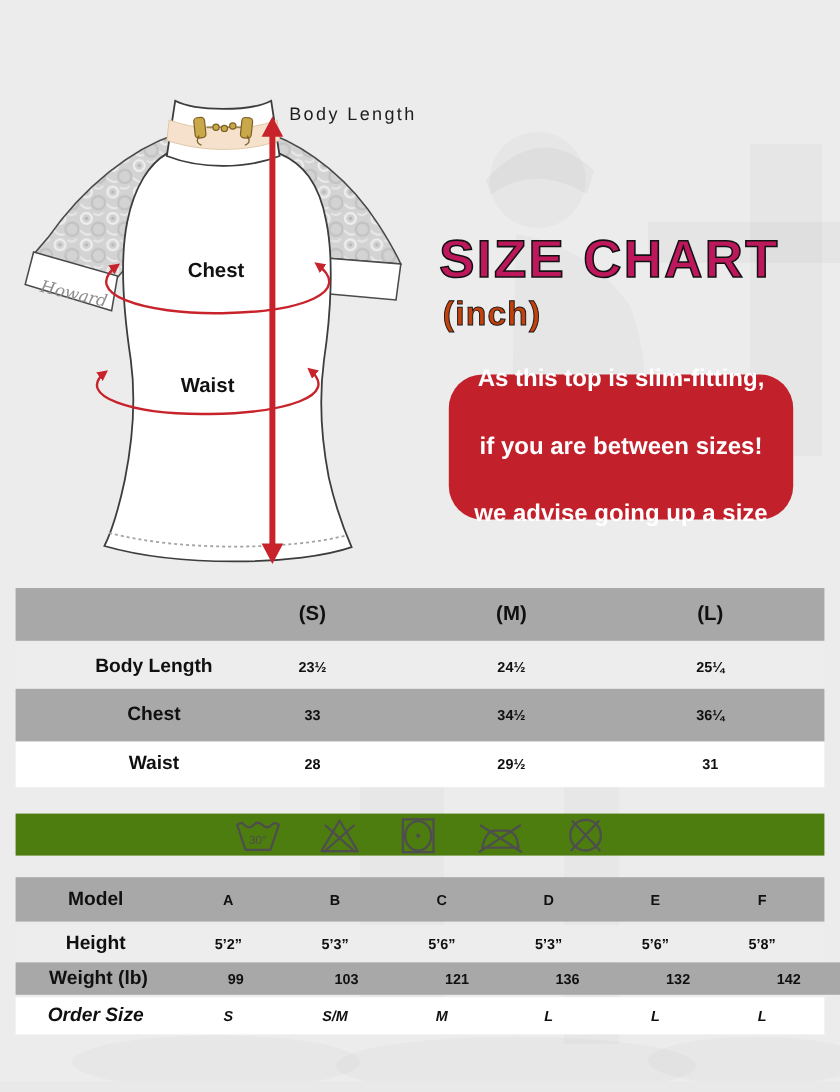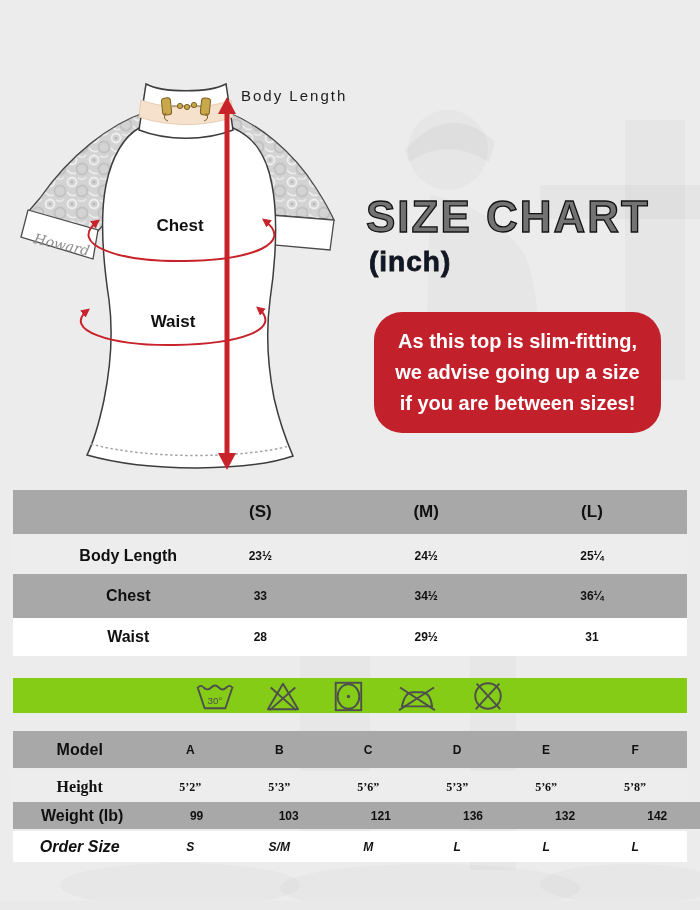--- a/index.html
+++ b/index.html
@@ -6,54 +6,54 @@
   .canvas{
     position:relative; width:700px; height:910px; overflow:hidden;
     background:#ececec;
     font-family:"Liberation Sans","DejaVu Sans",sans-serif;
     color:#111;
   }
   svg.underlay{position:absolute;left:0;top:0;}
   
   .main-title{
     position:absolute; left:366px; top:192px;
-    font-size:44px; font-weight:bold; letter-spacing:2px; color:#737373;
+    font-size:44px; font-weight:bold; letter-spacing:2px; color:#be185d;
     -webkit-text-stroke:1.3px #111; white-space:nowrap;
   }
   .title-unit{
     position:absolute; left:369px; top:246px;
-    font-size:28px; font-weight:bold; letter-spacing:1px; color:#0f172a;
+    font-size:28px; font-weight:bold; letter-spacing:1px; color:#c2410c;
     -webkit-text-stroke:0.8px #161616;
   }
   
   .notice{
     position:absolute; left:374px; top:312px; width:287px; height:121px;
     background:#c2202b; border-radius:28px;
     display:flex; flex-direction:column; justify-content:center; align-items:center;
     color:#fff; font-weight:bold; font-size:20px; line-height:31px;
-    text-align:center; white-space:nowrap;
+    text-align:center; white-space:nowrap;gap:25px;
   }
   
   .dlabel{position:absolute; white-space:nowrap;}
   .dlabel.bodylen{left:241px; top:87px; font-size:15px; letter-spacing:2px; color:#1d1d1d;}
   .dlabel.chest{left:180px; top:226px; transform:translate(-50%,-50%); font-size:17px; font-weight:bold;}
   .dlabel.waist{left:173px; top:322px; transform:translate(-50%,-50%); font-size:17px; font-weight:bold;}
   
   .band{position:absolute; left:13px; width:674px;}
   .bg-dark{background:#a8a8a8;}
   .bg-light{background:#ededed;}
   .bg-white{background:#ffffff;}
-  .bg-care{background:#84cc16;}
+  .bg-care{background:#4d7c0f;}
   .t1h {top:490px; height:44px;}
   .t1r0{top:537px; height:37px;}
   .t1r1{top:574px; height:44px;}
   .t1r2{top:618px; height:38px;}
   .care{top:678px; height:35px;}
   .t2r0{top:731px; height:37px;}
-  .t2r1{top:771px; height:31px;font-family:Liberation Serif, serif;}
+  .t2r1{top:771px; height:31px;}
   .t2r2{top:802px; height:27px;padding-left:24px;}
   .t2r3{top:831px; height:31px;font-style:italic;}
   .cell{
     position:absolute; top:50%; transform:translate(-50%,-50%);
     font-size:12px; font-weight:bold; white-space:nowrap; color:#101010;
   }
   .cell.head{font-size:17px;}
   .cell.lbl{font-size:16px;}
   
   .tc0{left:17.1%;} .tc1{left:36.7%;} .tc2{left:61.3%;} .tc3{left:85.9%;}
@@ -145,22 +145,22 @@
 
   <div class="dlabel bodylen">Body Length</div>
   <div class="dlabel chest">Chest</div>
   <div class="dlabel waist">Waist</div>
 
   <div class="main-title">SIZE CHART</div>
   <div class="title-unit">(inch)</div>
 
   <div class="notice">
     <div>As this top is slim-fitting,</div>
+    <div>if you are between sizes!</div>
     <div>we advise going up a size</div>
-    <div>if you are between sizes!</div>
   </div>
 
   <div class="band t1h bg-dark">
     <span class="cell head tc1">(S)</span>
     <span class="cell head tc2">(M)</span>
     <span class="cell head tc3">(L)</span>
   </div>
   <div class="band t1r0 bg-light">
     <span class="cell lbl tc0">Body Length</span>
     <span class="cell tc1">23½</span>

